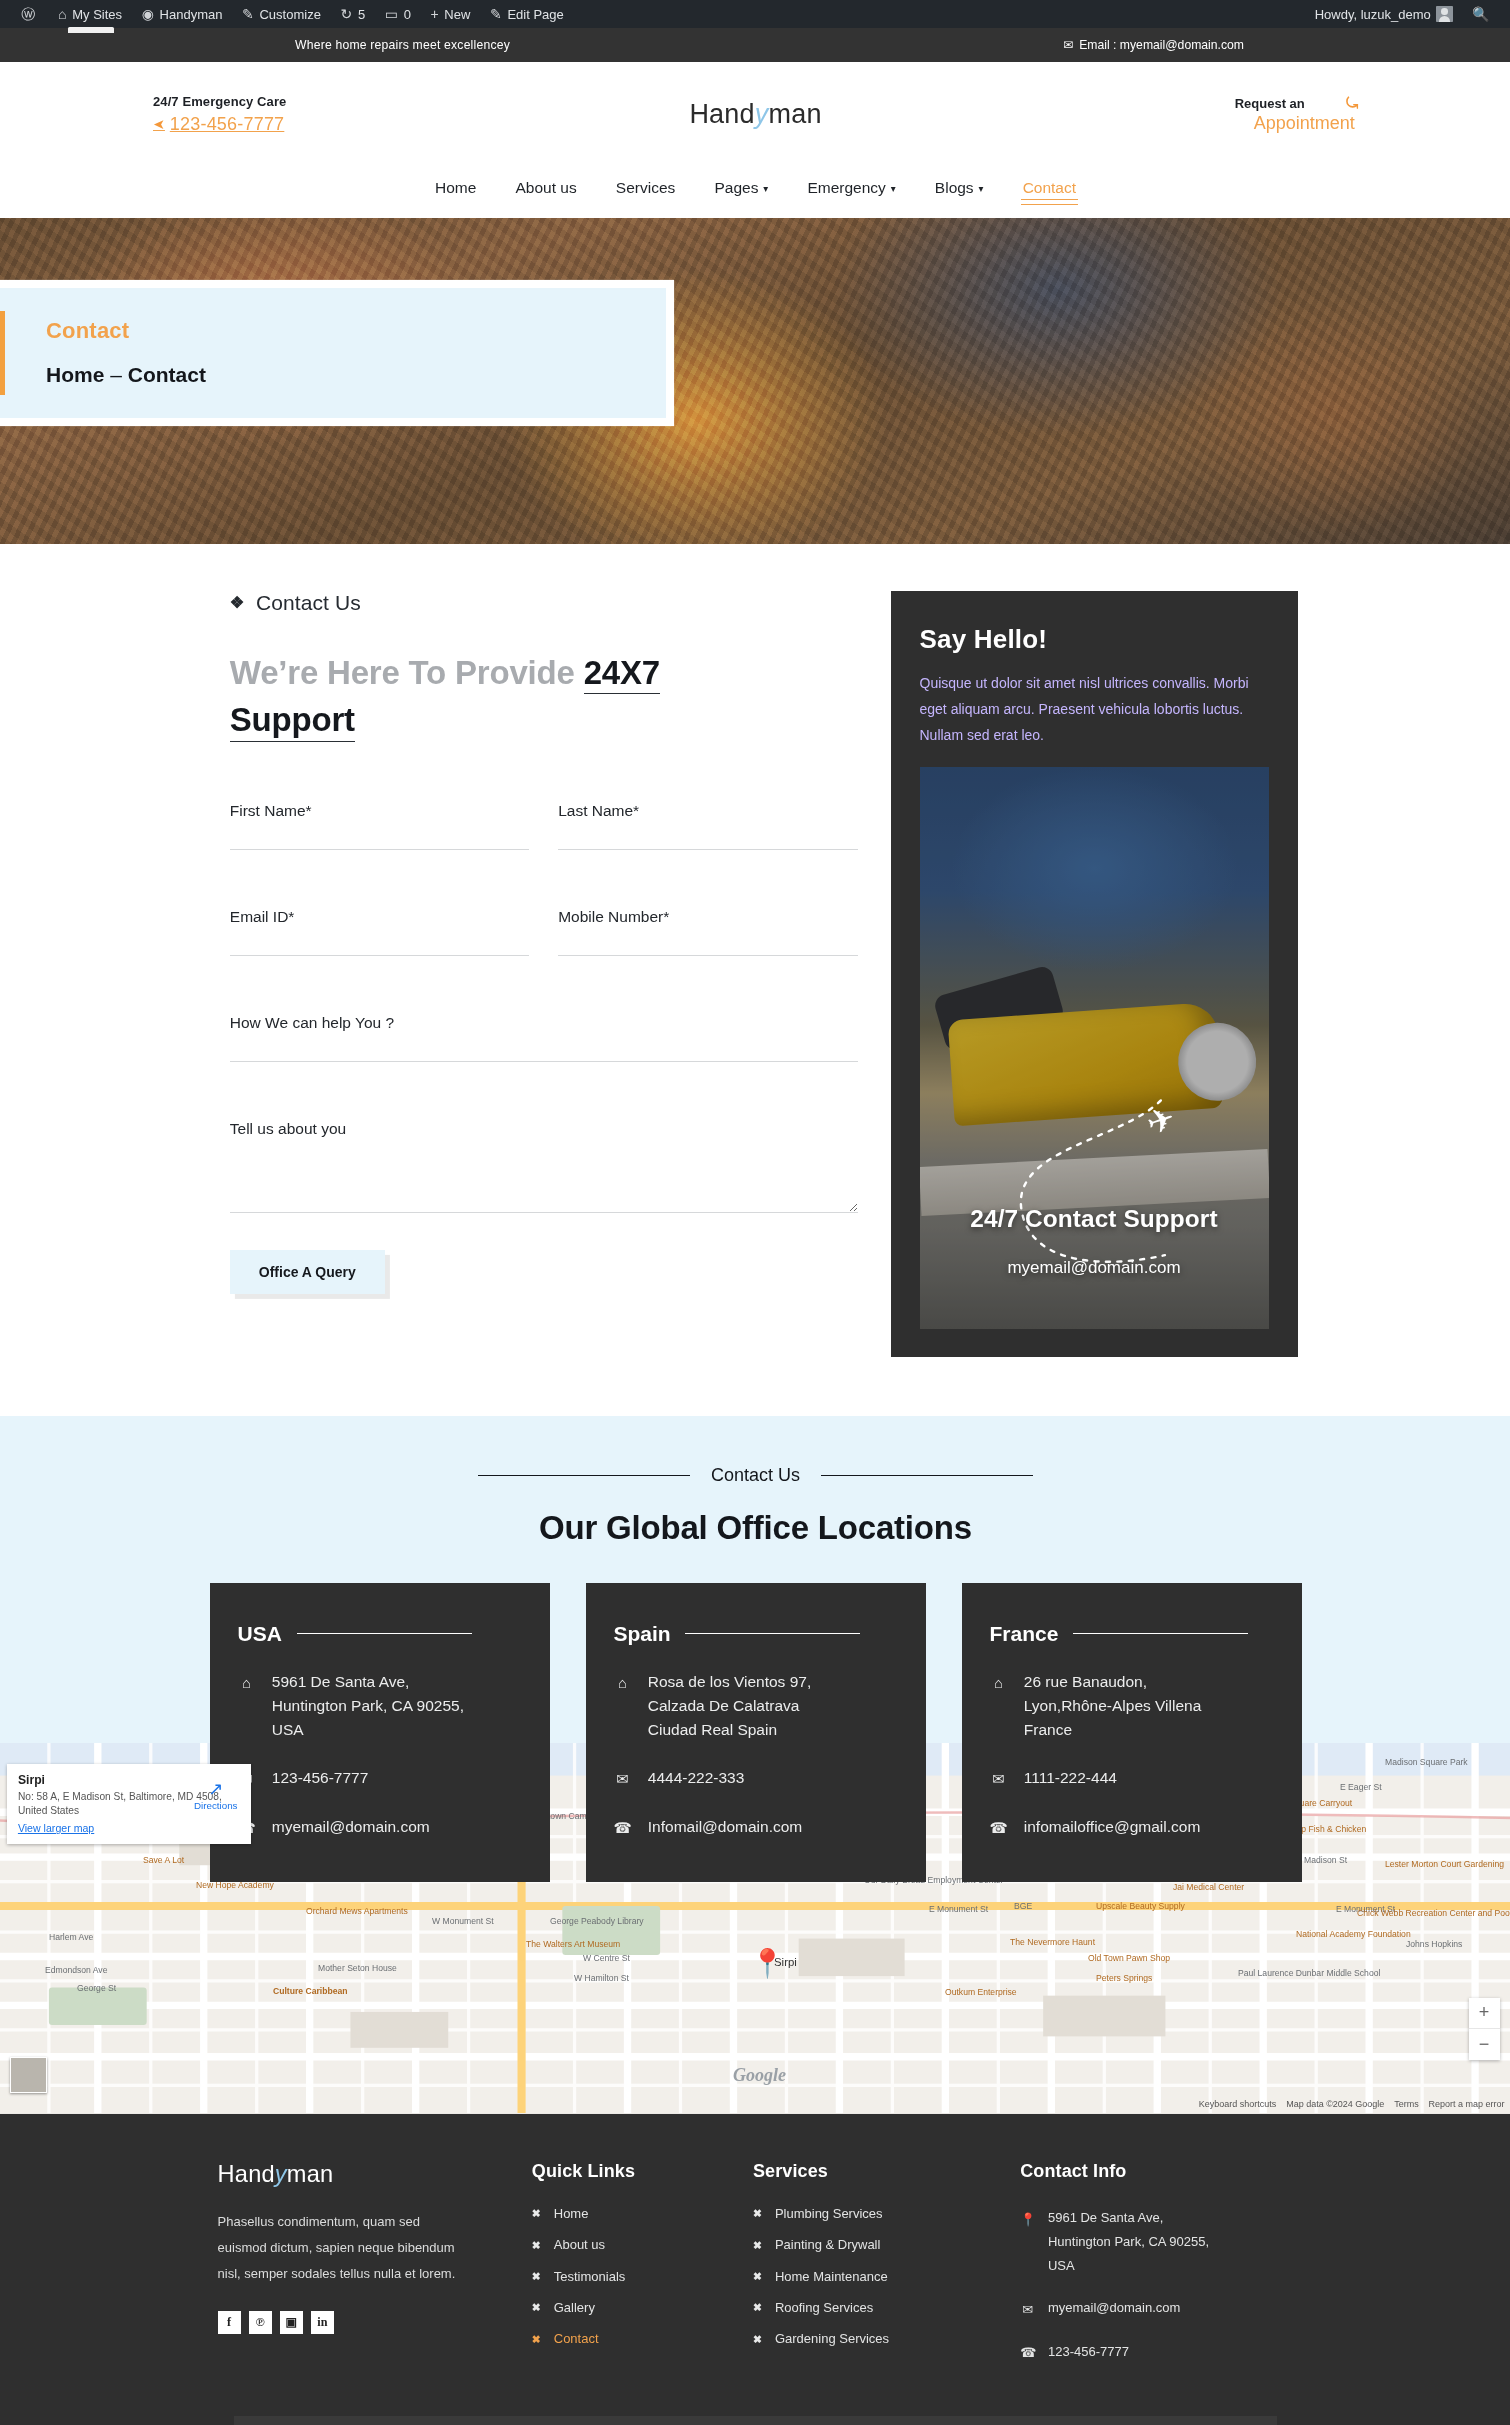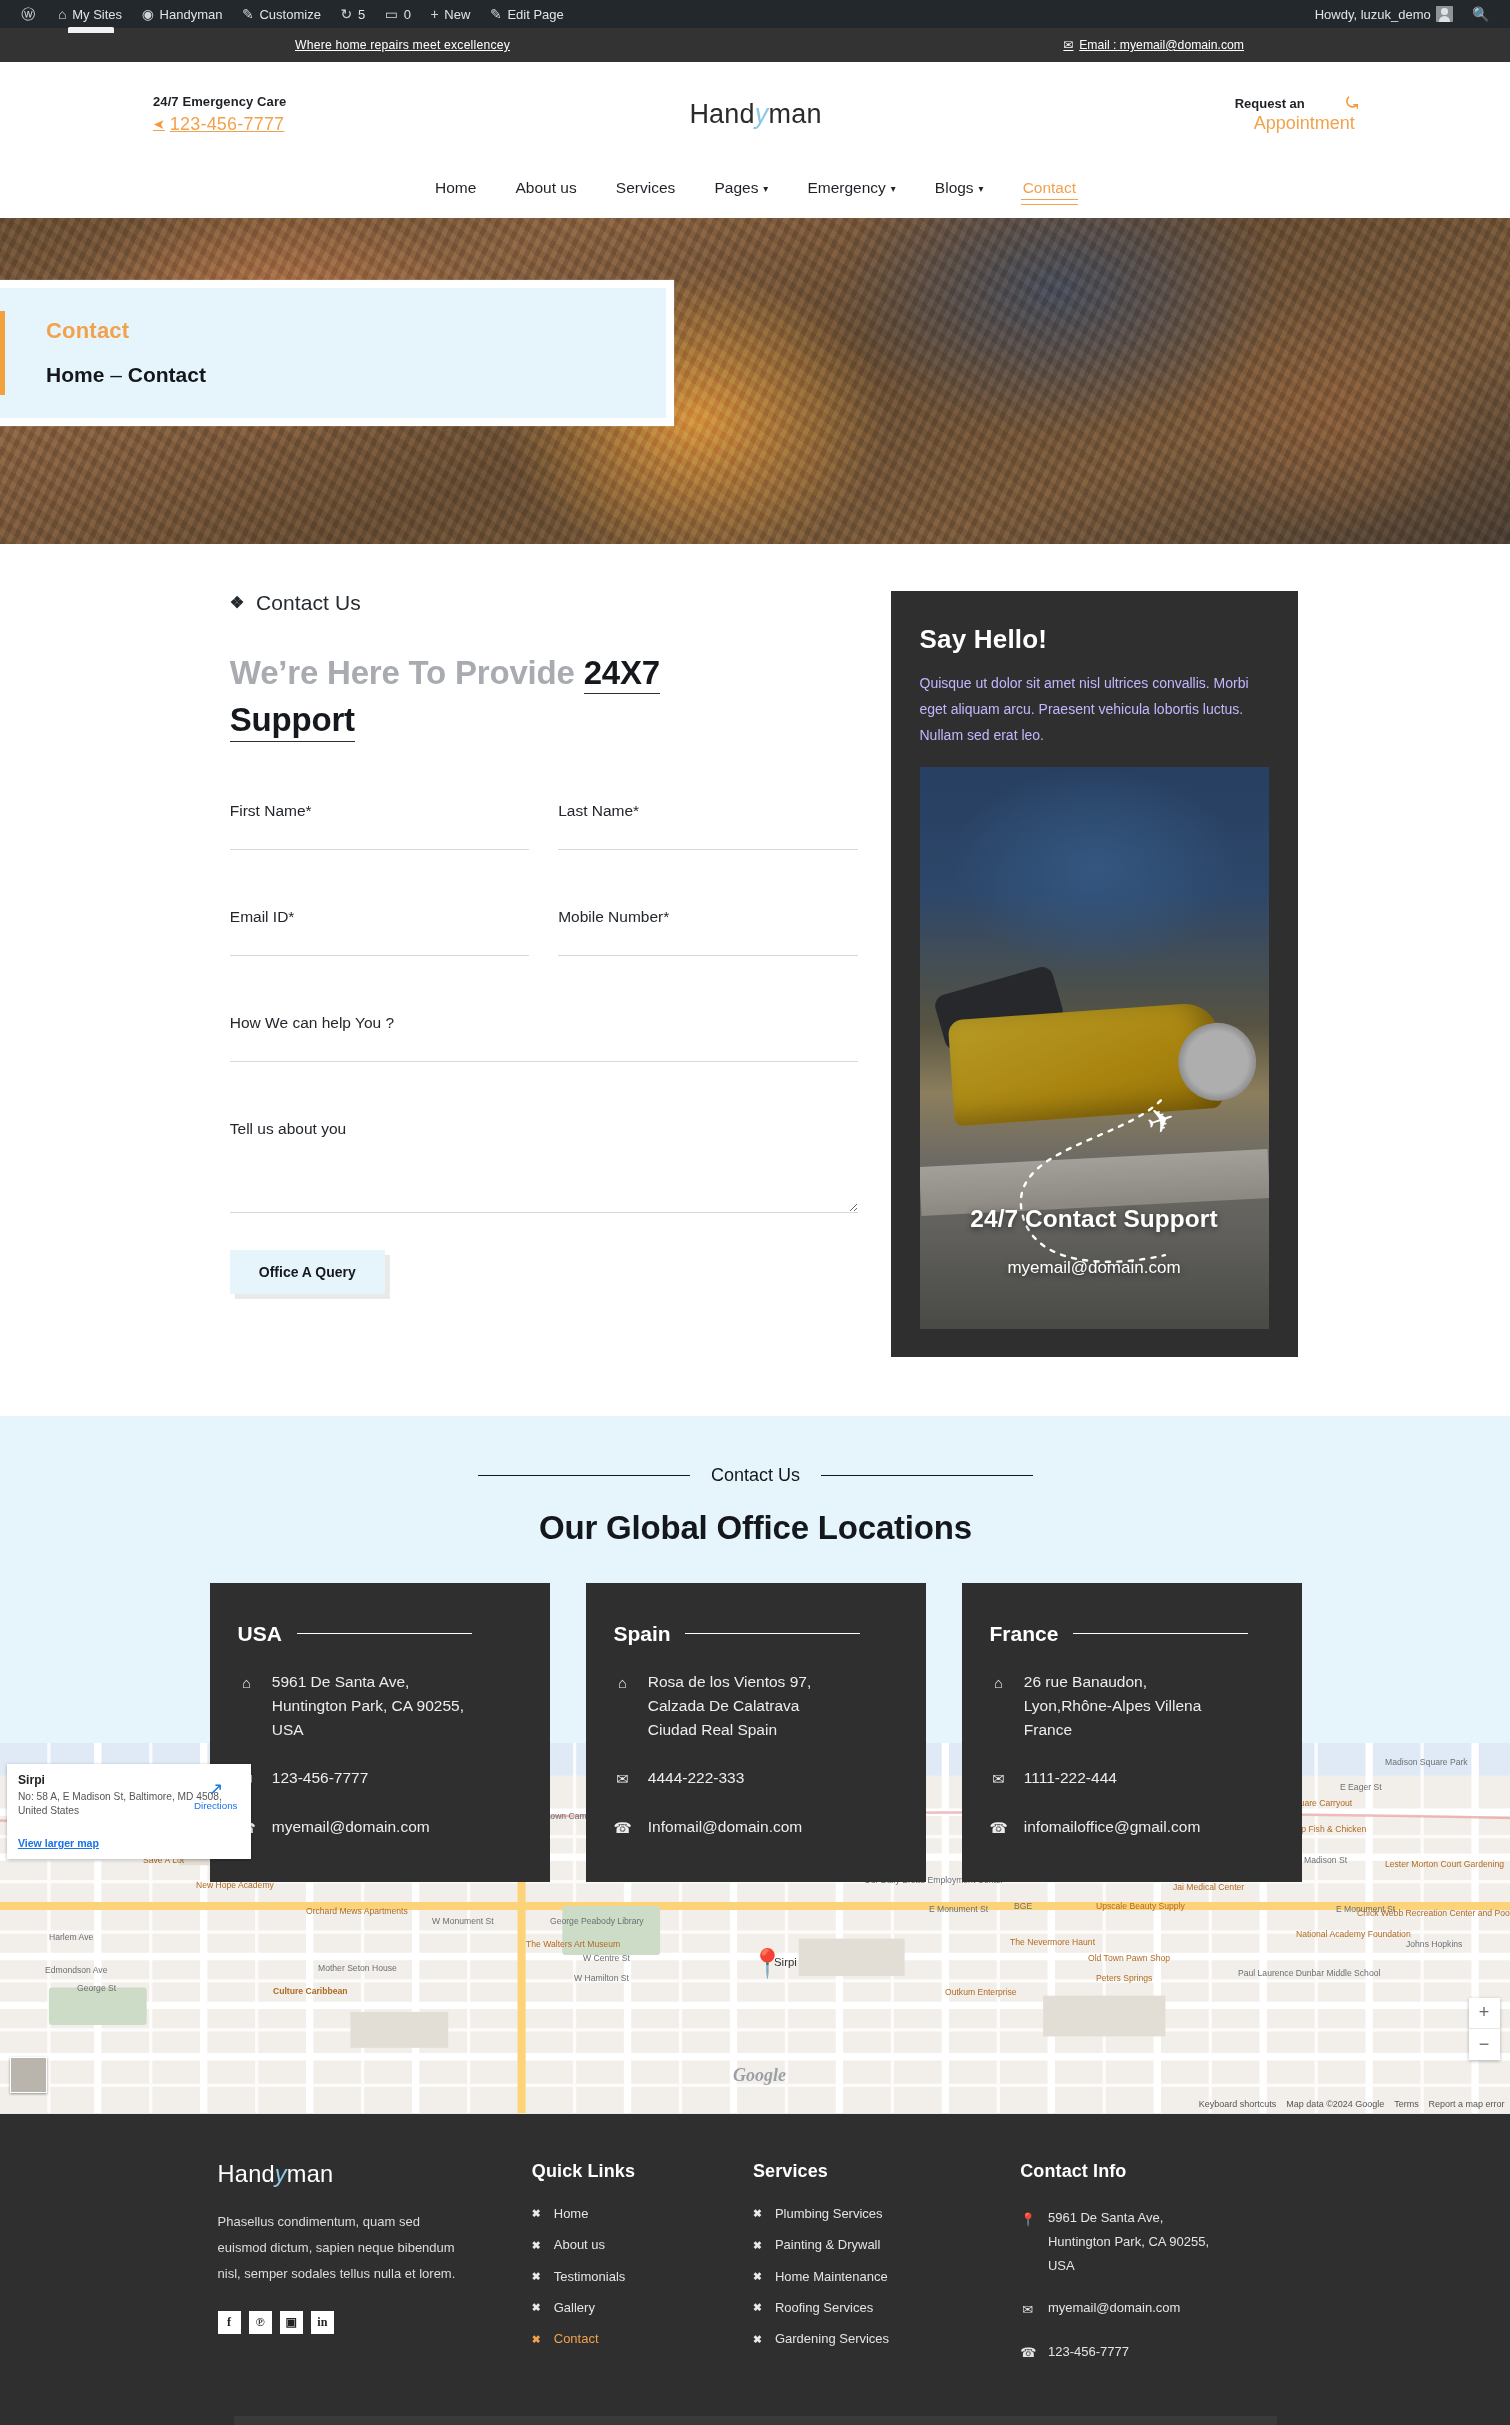--- a/index.html
+++ b/index.html
@@ -39,21 +39,20 @@
   .admin-tab-nub{
     position:absolute; left:68px; bottom:-4.9px; width:46px; height:5.7px;
     background:#f1f1f1; border-radius:1.6px 1.6px 0 0;
   }
 
   
   .topbar{
     background:#333333; color:#fff; height:34px;
     display:flex; align-items:center; font-size:12.2px;
     padding:0 0;
-    text-decoration:underline;
   }
   .topbar .inner{ width:1173px; margin:0 auto; display:flex; align-items:center; }
   .topbar .tagline{ margin-left:126px; letter-spacing:0.2px; }
   .topbar .spacer{ flex:1; }
   .topbar .email{ display:flex; align-items:center; gap:5.7px; margin-right:98px; }
 
   
   .header{ background:#fff; }
   .header .inner{
     width:1271px; margin:16px auto; height:73px;
@@ -233,21 +232,21 @@
     position:relative; height:371px; margin-top:-139px;
     background:#eceae6; overflow:hidden;
   }
   .map .roads{ position:absolute; inset:0; }
   .map-card{
     position:absolute; left:6.5px; top:21px; width:244px; background:#fff;
     box-shadow:0 0.8px 3.3px rgba(0,0,0,.3); padding:9.8px 11.4px; z-index:6;
   }
   .map-card .nm{ font-size:12.2px; font-weight:700; color:#222; }
   .map-card .ad{ font-size:10.2px; color:#555; line-height:1.45; margin-top:2.4px;}
-  .map-card .lk{ font-size:10.6px; color:#1a73e8; margin-top:18px; display:block;font-weight:bold;}
+  .map-card .lk{ font-size:10.6px; color:#1a73e8; margin-top:3px; display:block;}
   .map-card .dir{
     position:absolute; right:13px; top:14.7px; text-align:center; color:#1a73e8;
     font-size:9.8px;
   }
   .map-card .dir .ar{ font-size:18px; display:block; }
   .map .pin{
     position:absolute; left:750px; top:204px; z-index:5;
     color:#e8453c; font-size:28px;
   }
   .map .pinlabel{ position:absolute; left:774px; top:213px; font-size:11.4px; color:#333; z-index:5;}

